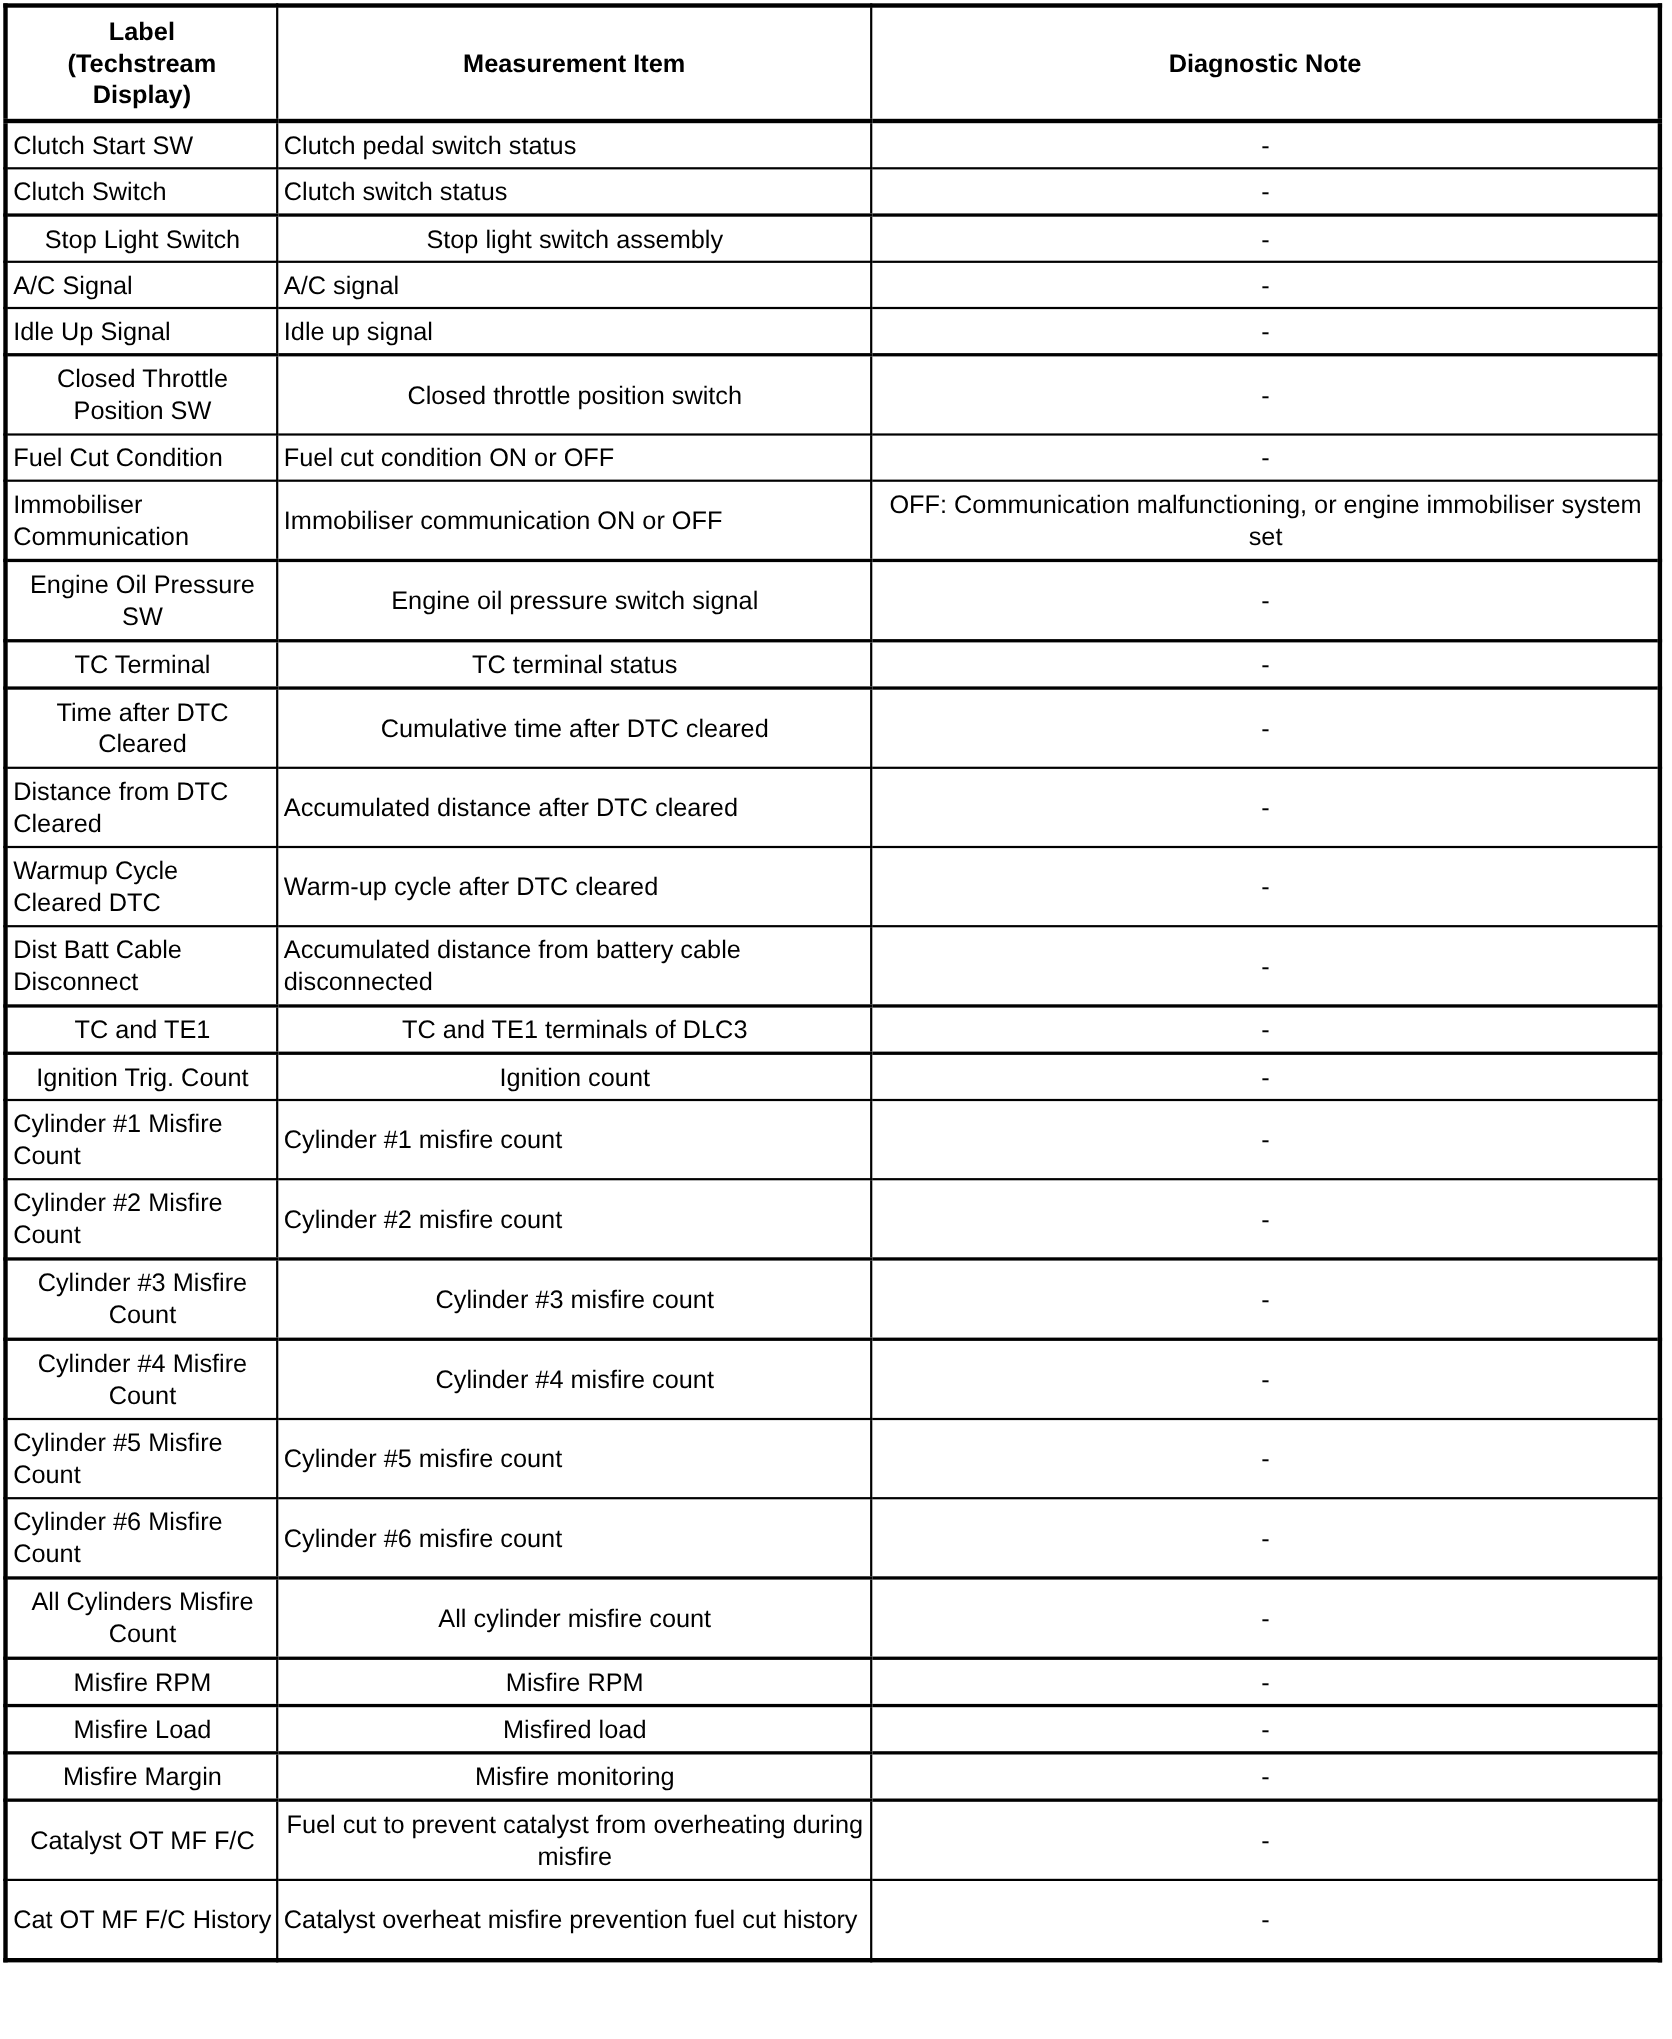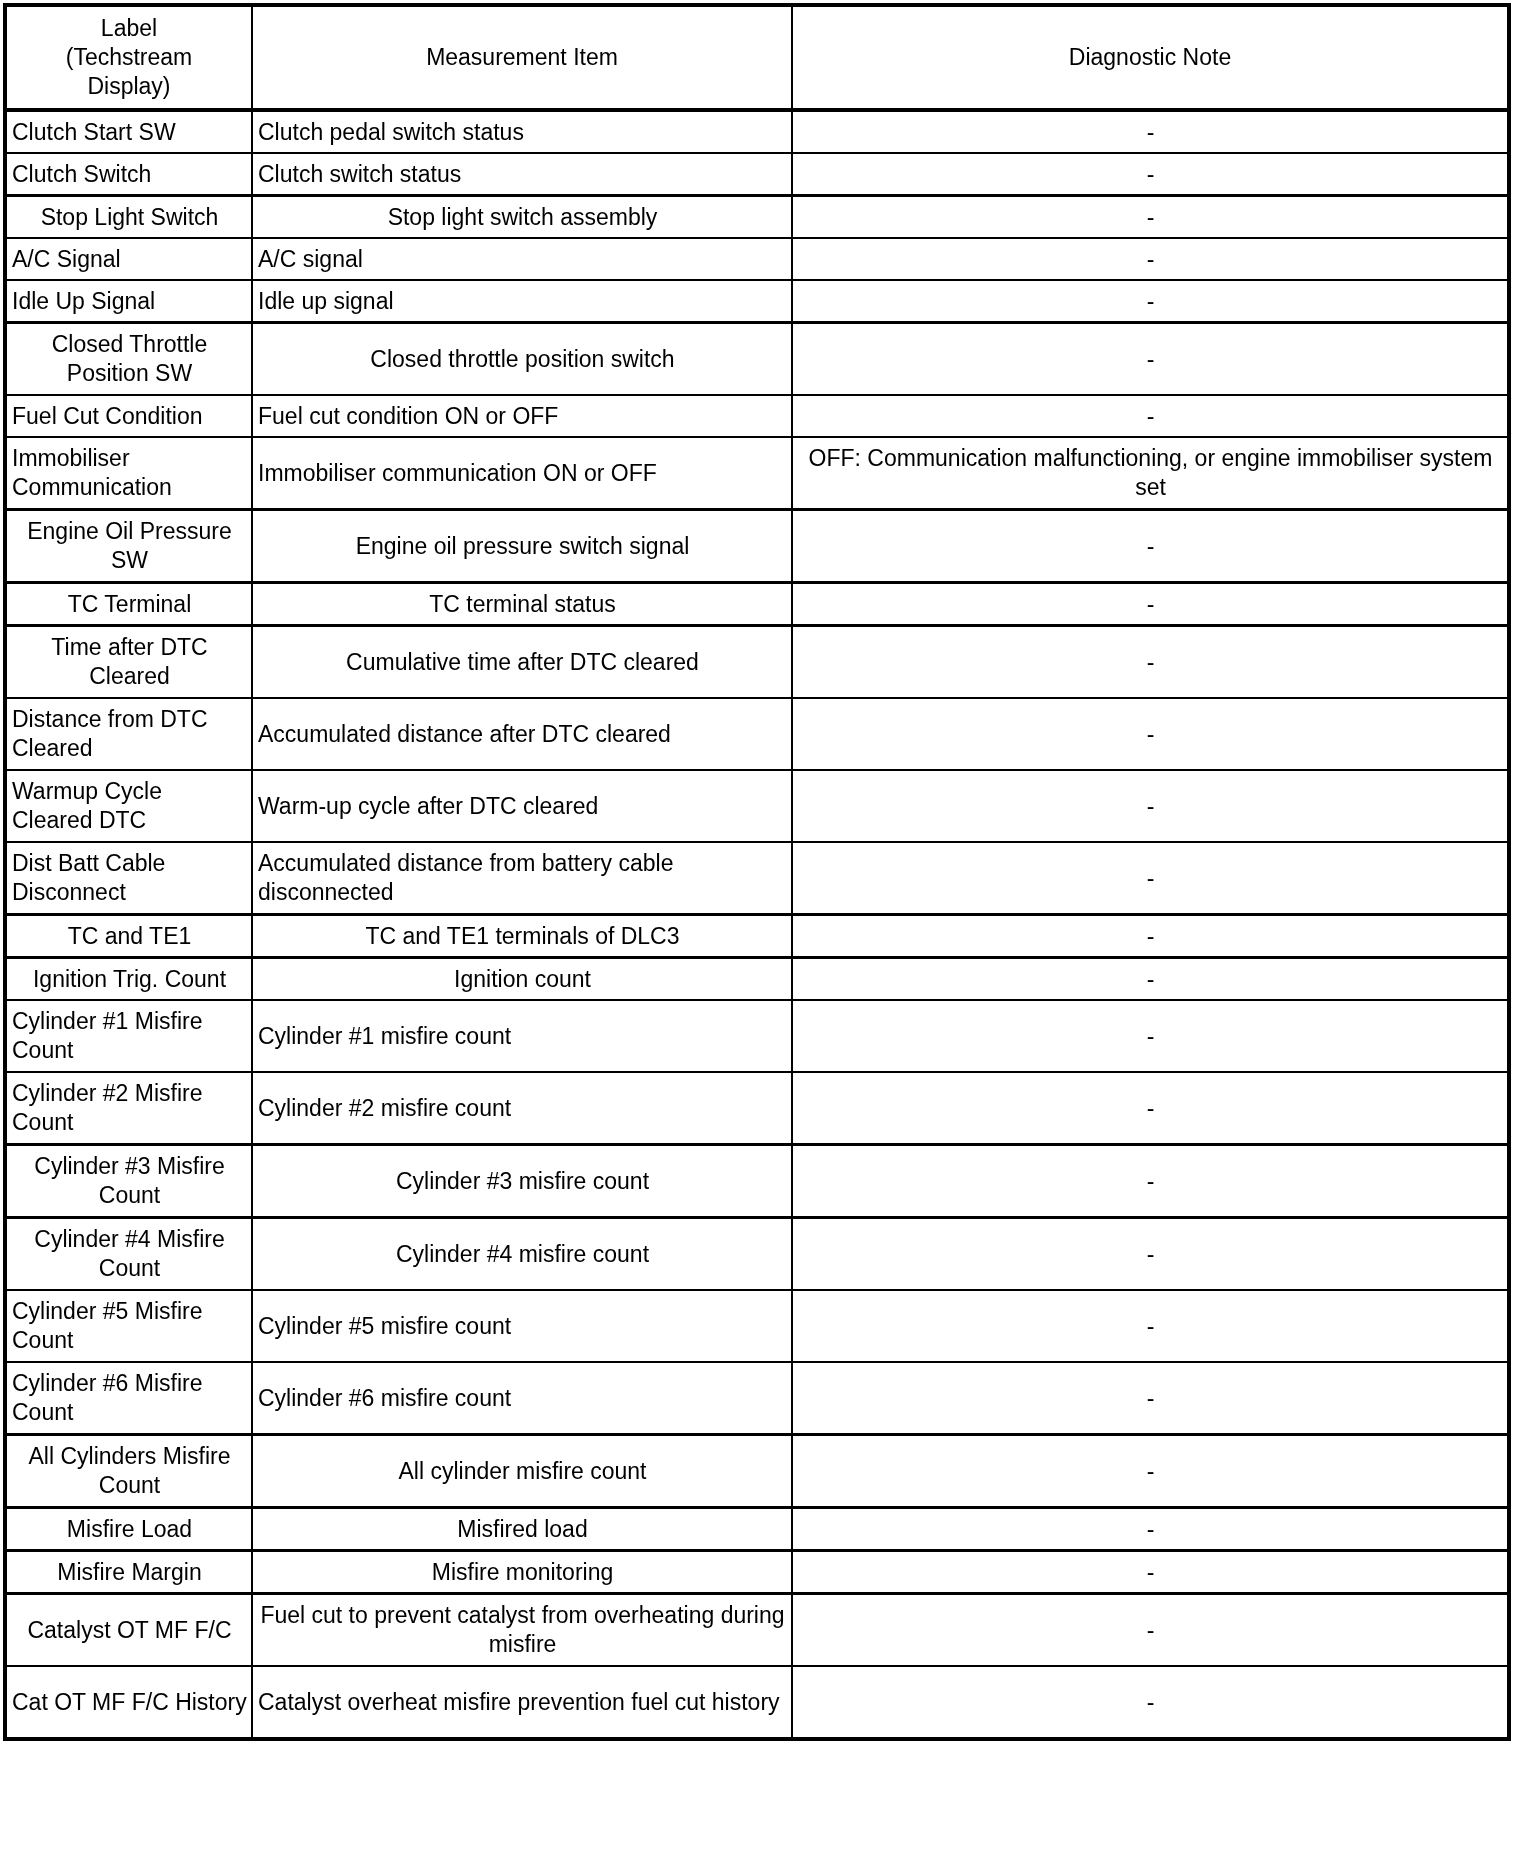--- a/index.html
+++ b/index.html
@@ -22,21 +22,21 @@
       border-left: 2px solid #000;
       border-right: 2px solid #000;
       border-top: 2px solid #000;
       border-bottom: 2px solid #000;
       padding: 0 4px 0 5px;
       vertical-align: middle;
       text-align: left;
       word-wrap: break-word;
     }
     .tbl thead th {
-      font-weight: normal;
+      font-weight: bold;
       text-align: center;
       height: 101px;
       border-bottom: 4px solid #000;
       padding: 0 8px;
     }
     .tbl tr.single td { height: 40px; }
     .tbl tr.double td { height: 70px; }
     .tbl td.note { text-align: center; }
     .tbl td.note.text { text-align: center; }
     .tbl tr.thick td { border-top: 3px solid #000; text-align: center; }
@@ -171,20 +171,25 @@
         <td>Cylinder #6 Misfire Count</td>
         <td>Cylinder #6 misfire count</td>
         <td class="note">-</td>
       </tr>
       <tr class="double thick">
         <td>All Cylinders Misfire Count</td>
         <td>All cylinder misfire count</td>
         <td class="note">-</td>
       </tr>
       <tr class="single thick">
+        <td>Misfire RPM</td>
+        <td>Misfire RPM</td>
+        <td class="note">-</td>
+      </tr>
+      <tr class="single thick">
         <td>Misfire Load</td>
         <td>Misfired load</td>
         <td class="note">-</td>
       </tr>
       <tr class="single thick">
         <td>Misfire Margin</td>
         <td>Misfire monitoring</td>
         <td class="note">-</td>
       </tr>
       <tr class="double thick">

